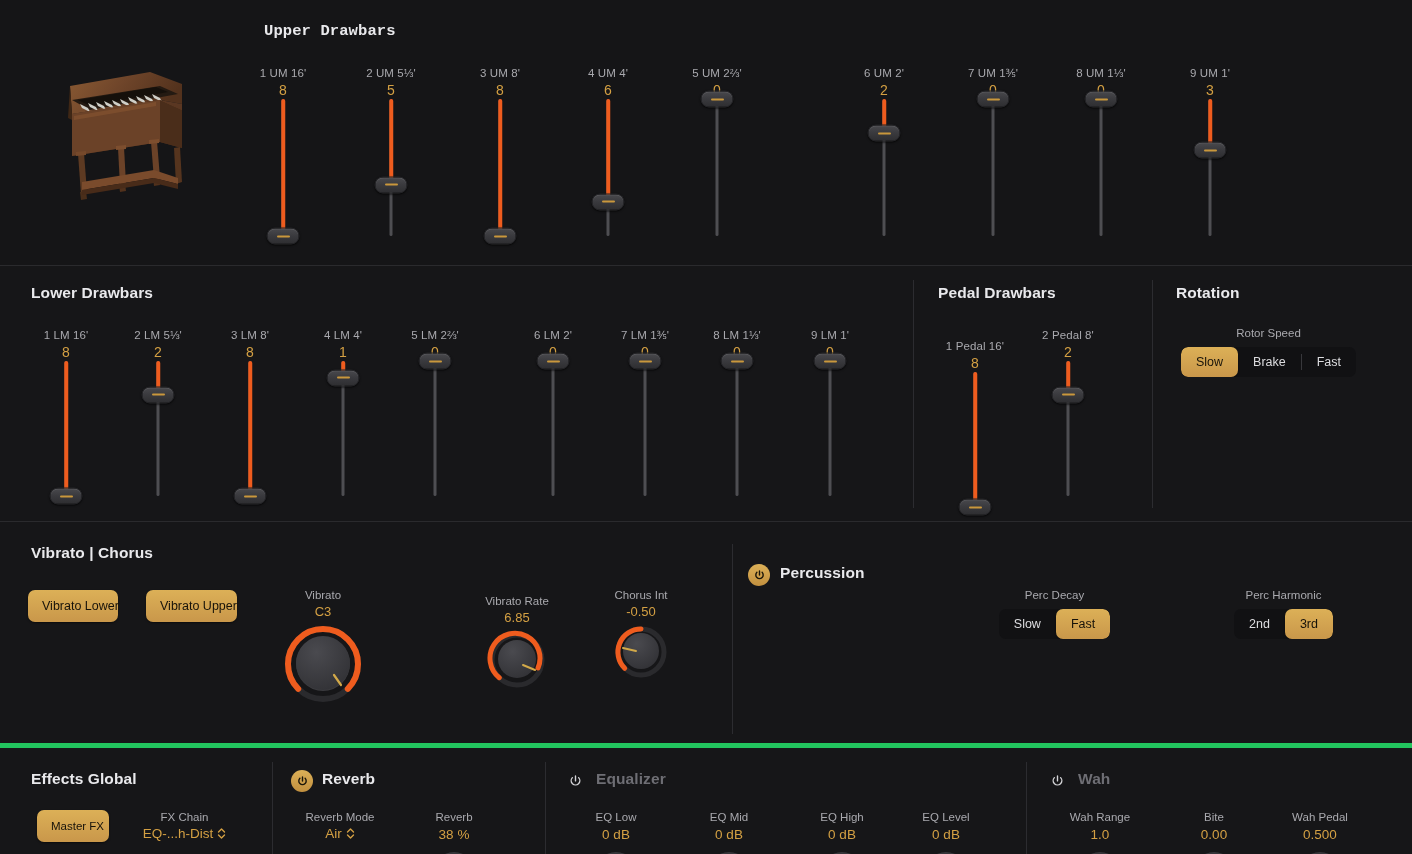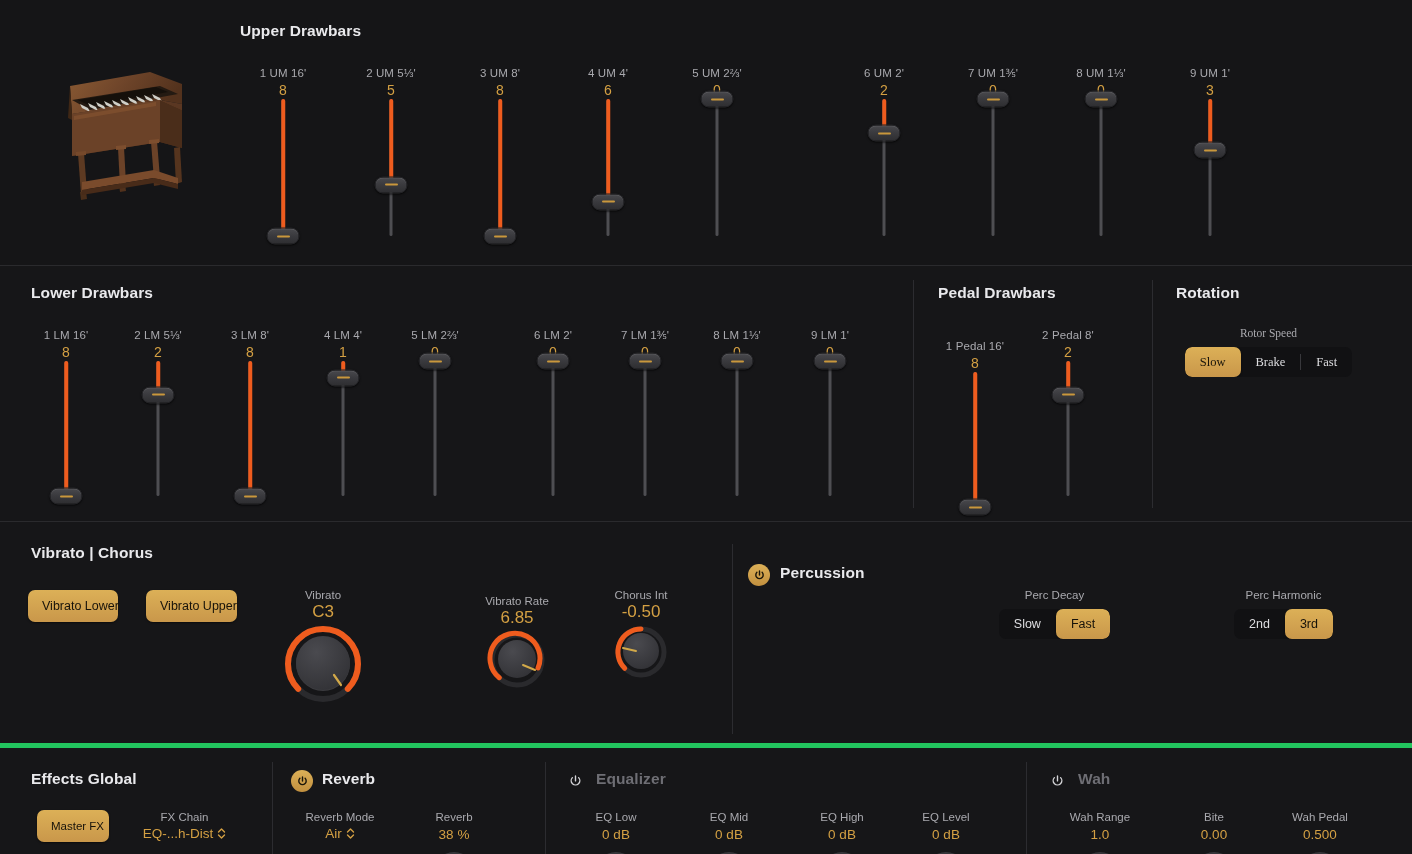--- a/index.html
+++ b/index.html
@@ -94,21 +94,21 @@
   }
   .tbtn.on {
     background:linear-gradient(180deg,#dcb057 0%,#c9974a 100%);
     color:#17130a;
     box-shadow:0 1px 2px rgba(0,0,0,.5);
   }
 
   
   .knob-wrap { position:absolute; text-align:center; }
   .knob-cap { font-size:11.5px; color:#a9a9ae; line-height:14px; white-space:nowrap; }
-  .knob-val { font-size:17px; color:#d4a043; line-height:17px; margin-top:1px; }
+  .knob-val { font-size:13px; color:#d4a043; line-height:17px; margin-top:1px; }
   .knob { position:relative; margin:3px auto 0; }
 
   
   .pwr {
     position:absolute; width:22px; height:22px; border-radius:50%;
     display:flex; align-items:center; justify-content:center;
   }
   .pwr.on { background:linear-gradient(180deg,#dcb057 0%,#c2903f 100%); }
   .pwr.off { background:transparent; }
 
@@ -124,21 +124,21 @@
 
   .knob-peek {
     position:absolute; width:44px; height:44px; border-radius:50%;
     background:#2f2f33; box-shadow:inset 0 2px 3px rgba(255,255,255,.05);
   }
 </style>
 </head>
 <body>
 
 <div class="panel panel-upper">
-  <div class="sec-title" style="left:240px; top:22px;">Upper Drawbars</div>
+  <div class="sec-title" style="left:264px; top:22px;font-family:Liberation Mono, monospace;">Upper Drawbars</div>
 
   <div class="organ">
     <svg width="144" height="150" viewBox="0 0 144 150">
       <defs>
         <linearGradient id="woodTop" x1="0" y1="0" x2="1" y2="0.3">
           <stop offset="0" stop-color="#8a5a33"></stop>
             <stop offset=".5" stop-color="#6f452a"></stop>
           <stop offset="1" stop-color="#53321d"></stop>
         </linearGradient>
         <linearGradient id="woodFront" x1="0" y1="0" x2="0" y2="1">
@@ -383,21 +383,21 @@
         <div class="db-label">2 Pedal 8'</div>
         <div class="db-value">2</div>
         <div class="db-track-wrap" style="height:155px; margin-top:0px;">
           <div class="db-rail" style="height:135px;"></div>
           <div class="db-fill" style="height:33.75px;"></div>
           <div class="db-handle" style="top:33.75px;"></div>
         </div>
       </div>
     </div>
 
-  <div style="position:absolute; left:1176px; top:60px; width:185px; text-align:center;font-family:Liberation Serif, serif;">
+  <div style="position:absolute; left:1176px; top:60px; width:185px; text-align:center;">
     <div class="ctl-cap">Rotor Speed</div>
     <div style="margin-top: 7px; display: flex; justify-content: center;">
       <div class="seg" id="rotor-seg">
           <div class="seg-btn on">Slow</div>
           <div class="seg-btn">Brake</div>
           <div class="seg-sep"></div>
           <div class="seg-btn">Fast</div>
         </div>
     </div>
   </div>

